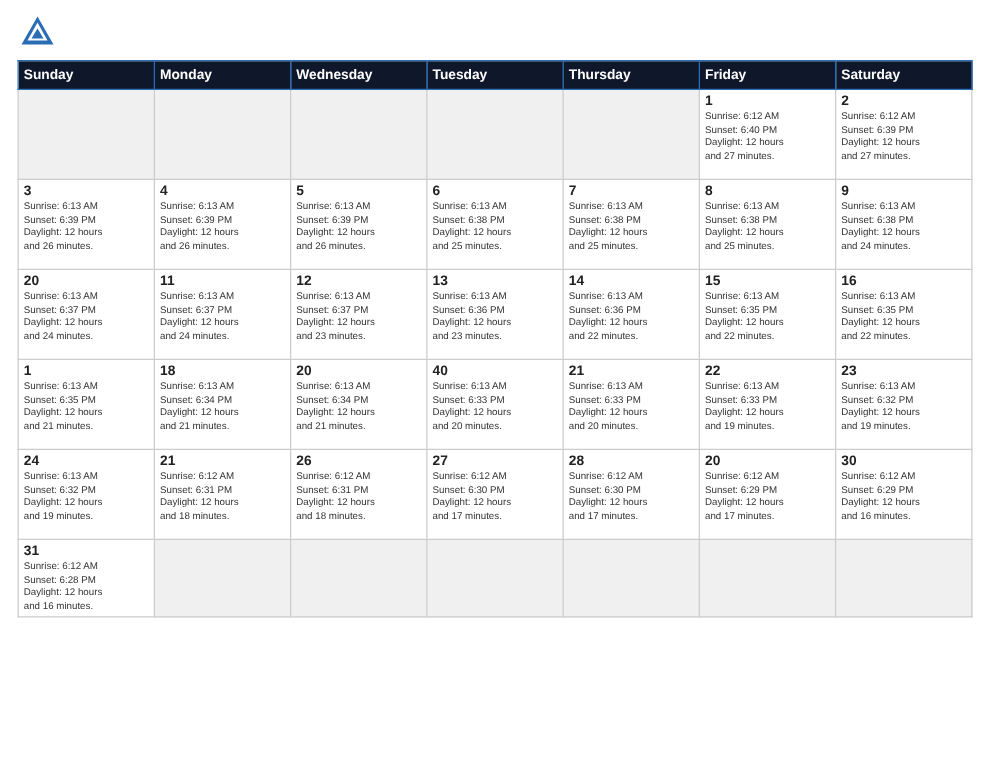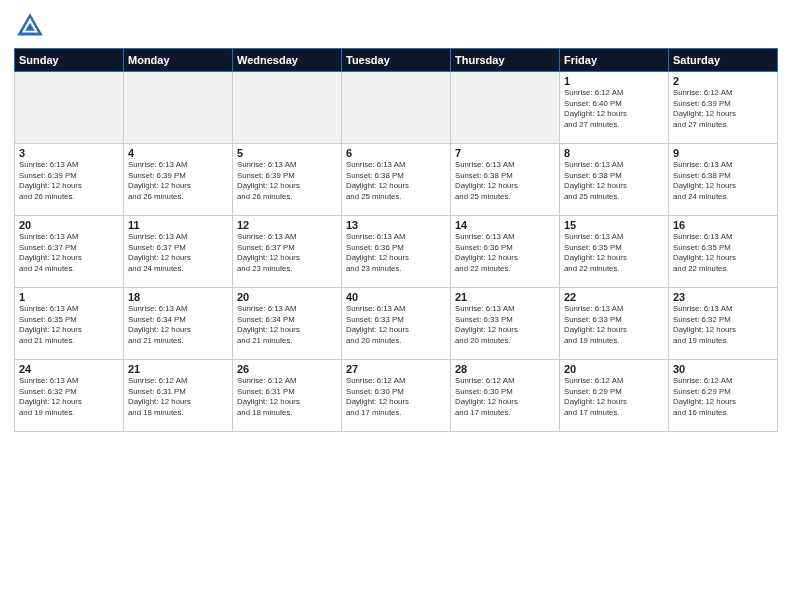--- a/index.html
+++ b/index.html
@@ -350,15 +350,30 @@
 and 17 minutes.</div>
           </td>
           <td>
             <span class="day-number">30</span>
             <div class="day-info" style="white-space: pre-line;">Sunrise: 6:12 AM
 Sunset: 6:29 PM
 Daylight: 12 hours
 and 16 minutes.</div>
           </td>
         </tr>
+        <tr class="last-row">
+          <td>
+            <span class="day-number">31</span>
+            <div class="day-info" style="white-space: pre-line;">Sunrise: 6:12 AM
+Sunset: 6:28 PM
+Daylight: 12 hours
+and 16 minutes.</div>
+          </td>
+          <td class="empty"></td>
+          <td class="empty"></td>
+          <td class="empty"></td>
+          <td class="empty"></td>
+          <td class="empty"></td>
+          <td class="empty"></td>
+        </tr>
       </tbody>
   </table>
 </div>
 
 </body></html>

